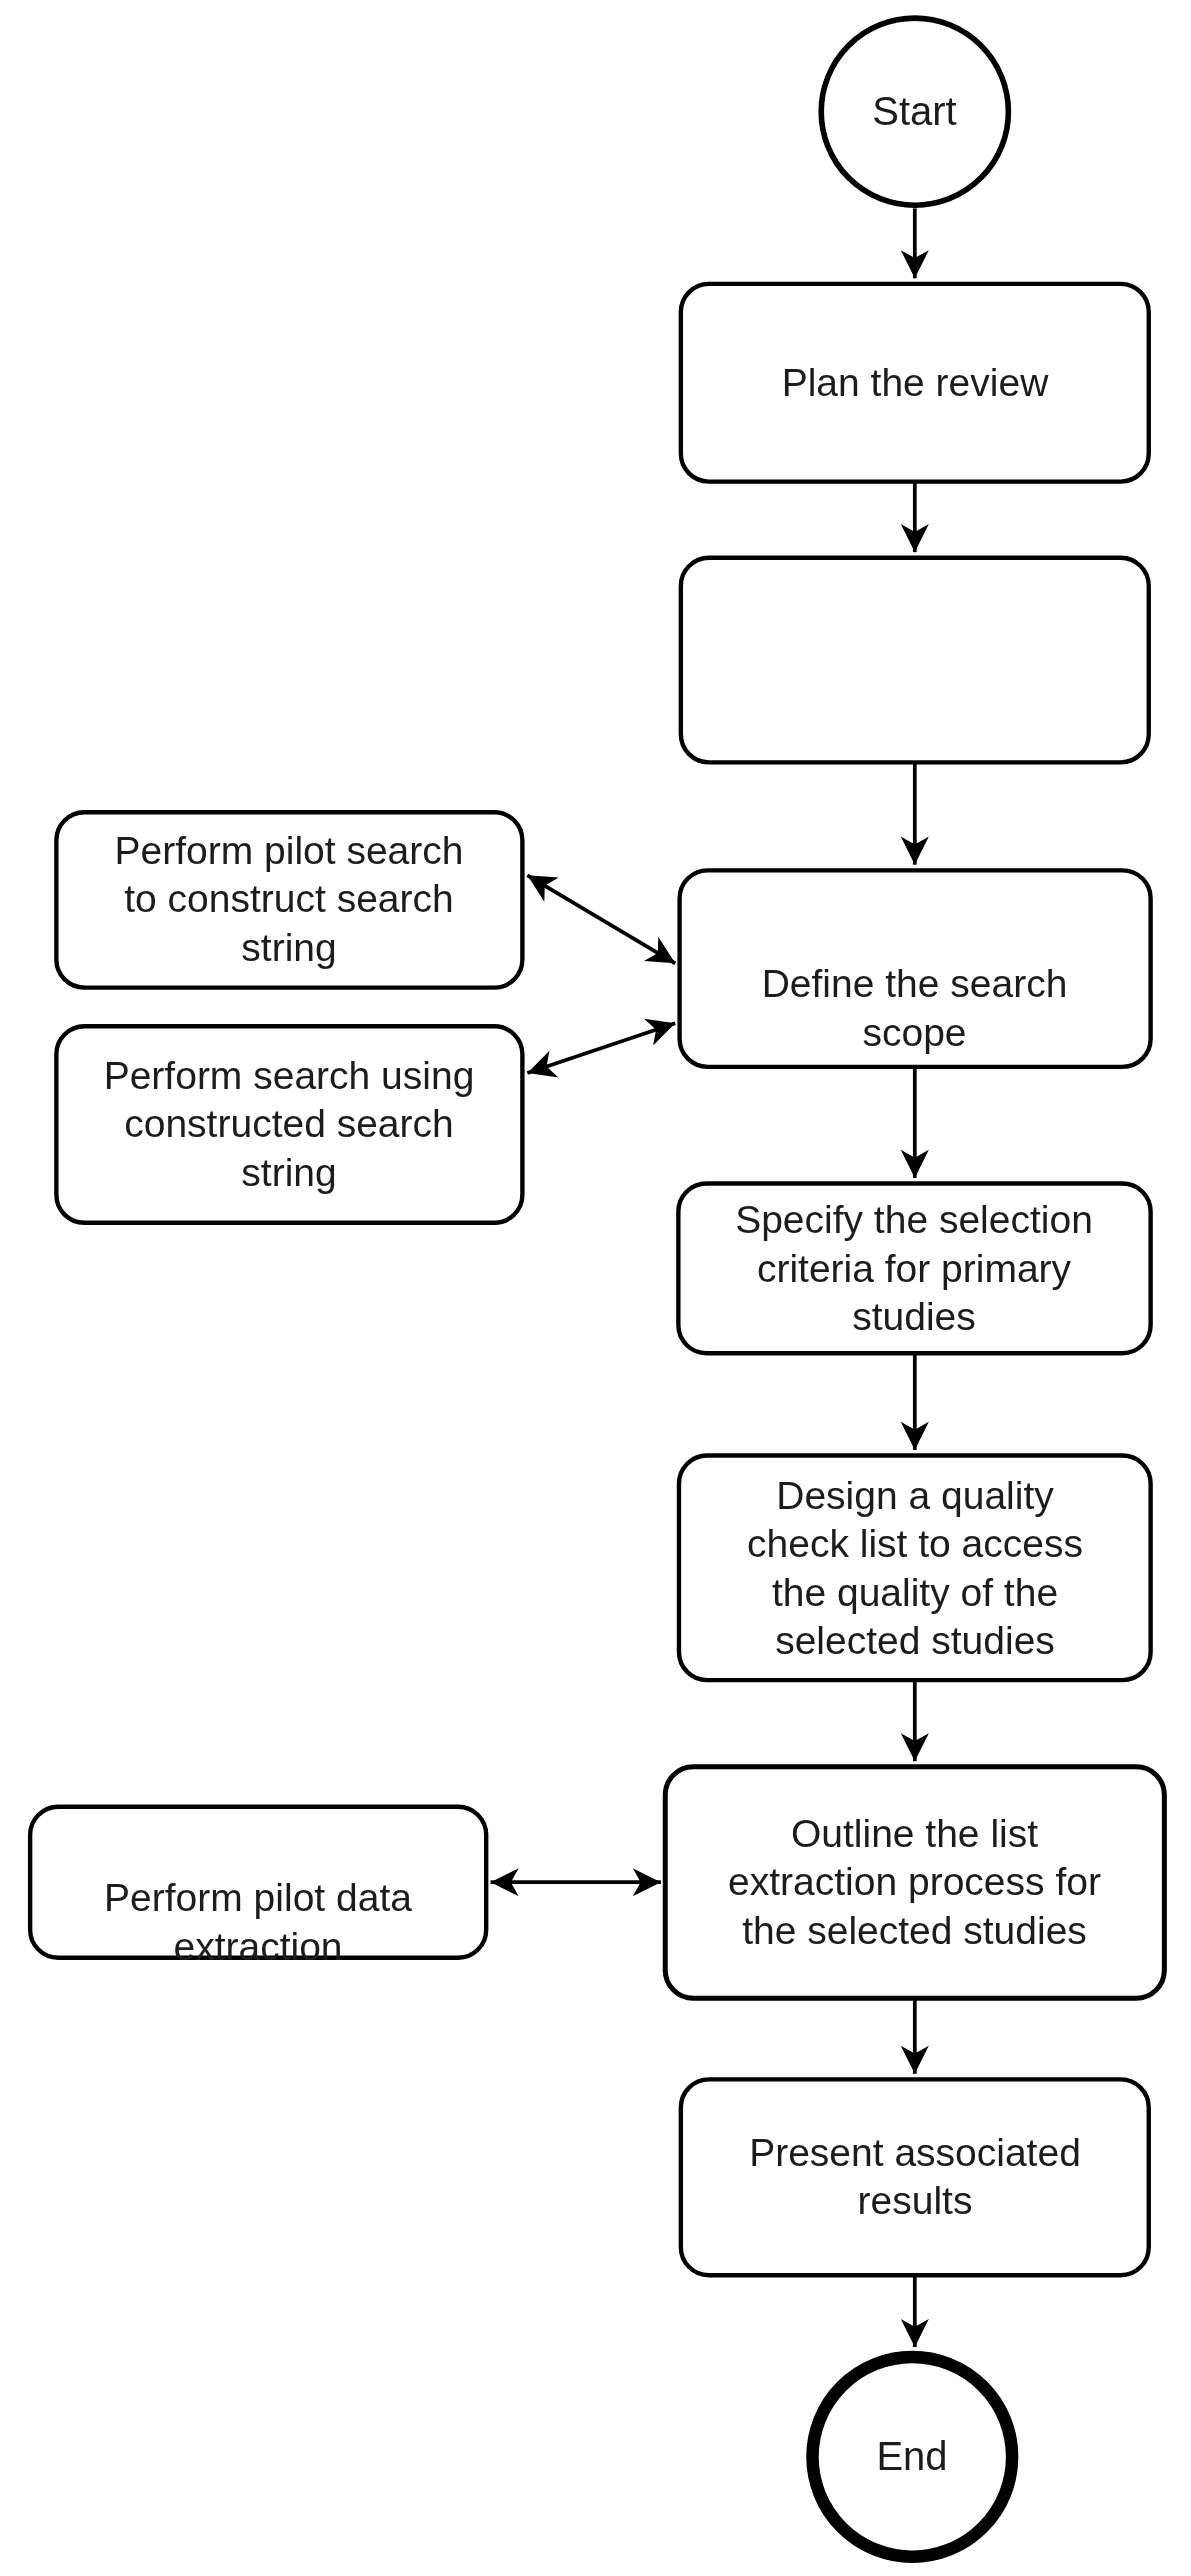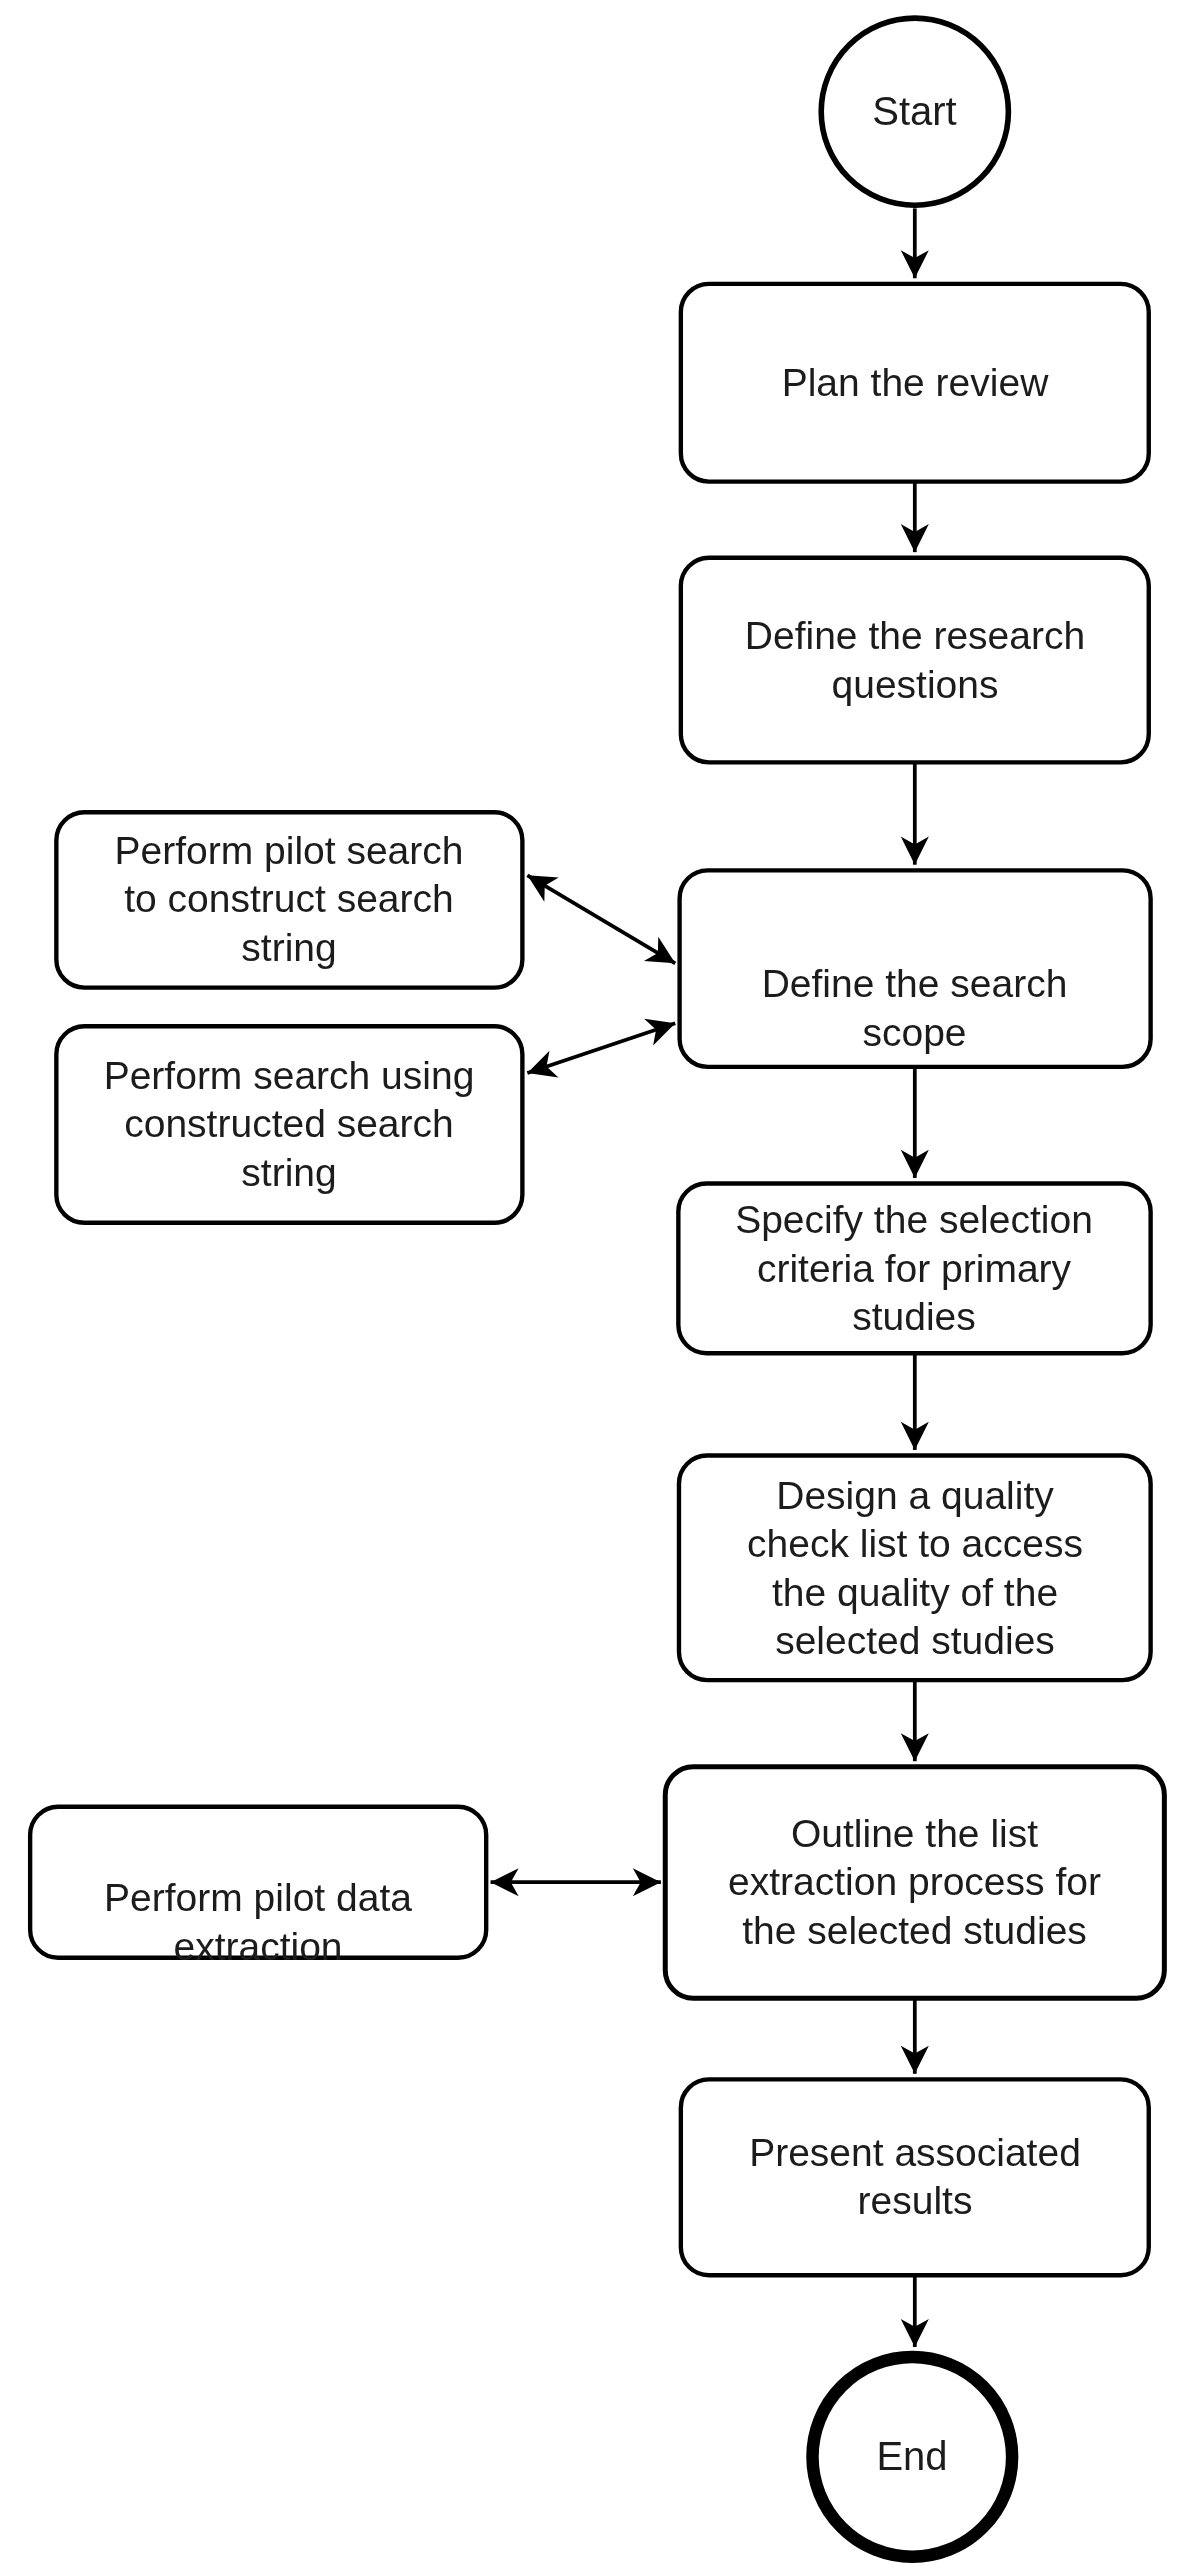--- a/index.html
+++ b/index.html
@@ -79,21 +79,20 @@
 
     <line x1="845" y1="1403" x2="1082" y2="1544" stroke="#000000" stroke-width="6" marker-start="url(#mArrow)" marker-end="url(#mArrow)"></line>
     <line x1="1082" y1="1640" x2="845" y2="1720" stroke="#000000" stroke-width="6" marker-start="url(#mArrow)" marker-end="url(#mArrow)"></line>
     <line x1="786" y1="3017" x2="1059" y2="3017" stroke="#000000" stroke-width="6" marker-start="url(#mArrow)" marker-end="url(#mArrow)"></line>
   </svg>
 
   <div class="label terminator" style="left:821px; top:18px; width:187px; height:187px;">Start</div>
 
   <div class="label pad55" style="left:681px; top:284px; width:468px; height:198px;">Plan the review</div>
 
-  <div class="label pad55" style="left:681px; top:558px; width:468px; height:205px;">Define the research questions</div>
 
   <div class="label pad63" style="left:56px; top:812px; width:466px; height:175px;">Perform pilot search to construct search string</div>
 
   <div class="label pad63" style="left:56px; top:1026px; width:466px; height:197px;">Perform search using constructed search string</div>
 
   <div class="label pad60" style="left:679px; top:870px; width:471px; height:197px;">Define the search scope</div>
 
   <div class="label pad45" style="left:678px; top:1184px; width:472px; height:170px;">Specify the selection criteria for primary studies</div>
 
   <div class="label pad75" style="left:679px; top:1456px; width:472px; height:225px;">Design a quality check list to access the quality of the selected studies</div>

